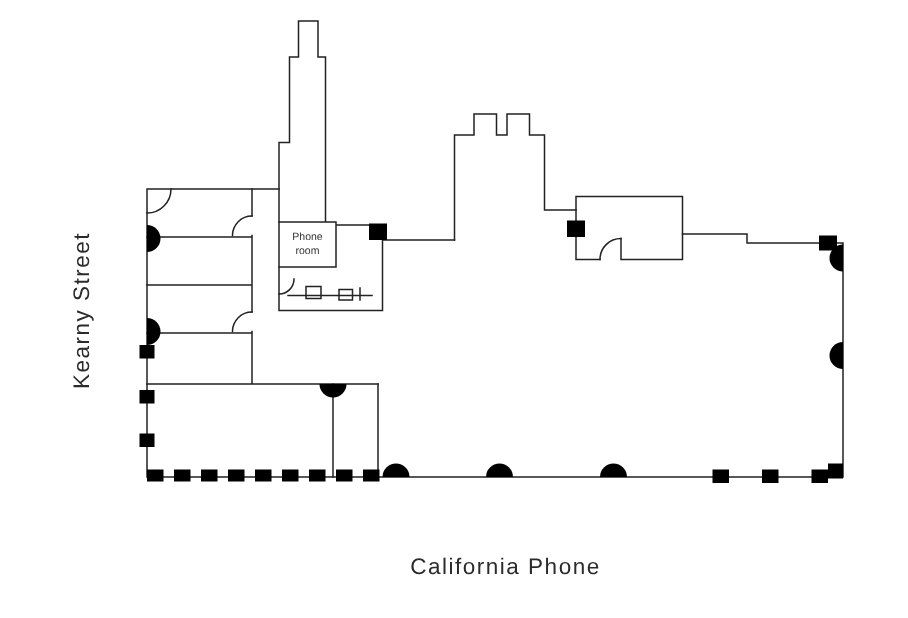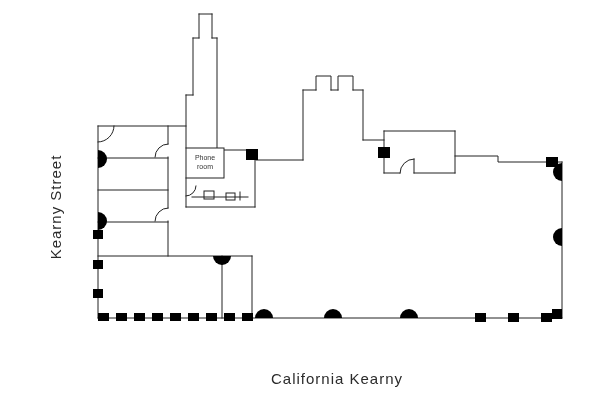--- a/index.html
+++ b/index.html
@@ -46,21 +46,21 @@
     transform: translate(-50%,-50%);
   }
 </style>
 </head>
 <body>
 
 <div class="canvas">
 
   <div class="street-label vertical">Kearny Street</div>
 
-  <div class="street-label horizontal">California Kearny</div>
+  <div class="street-label horizontal">California Phone</div>
 
   <svg class="plan" width="605" height="412" viewBox="0 0 605 412">
 
     <g class="walls" stroke="#222222">
       <path d="M98,126 H186 M98,126 V318 M98,318 H562 M562,162 V318 M562,162 H498 V156 H455"></path>
       <path d="M199,14 H212 M199,14 V38 M212,14 V38 M193,38 H199 M212,38 H217 M193,38 V95 M217,38 V148 M186,95 H193 M186,95 V148"></path>
       <path d="M98,158 H168 M98,190 H168 M98,222 H168 M98,256 H252 M168,126 V144 M168,157 V208 M168,221 V256"></path>
       <path d="M222,256 V318 M252,256 V318"></path>
       <path d="M224,150 H246 M256,160 H303 M186,178 V207 M186,207 H255 M255,160 V207"></path>
       <path d="M303,90 V160 M303,90 H316 M316,90 V76 H331 V90 M331,90 H338 M338,90 V76 H353 V90 M353,90 H363 M363,90 V140 M363,140 H384"></path>

